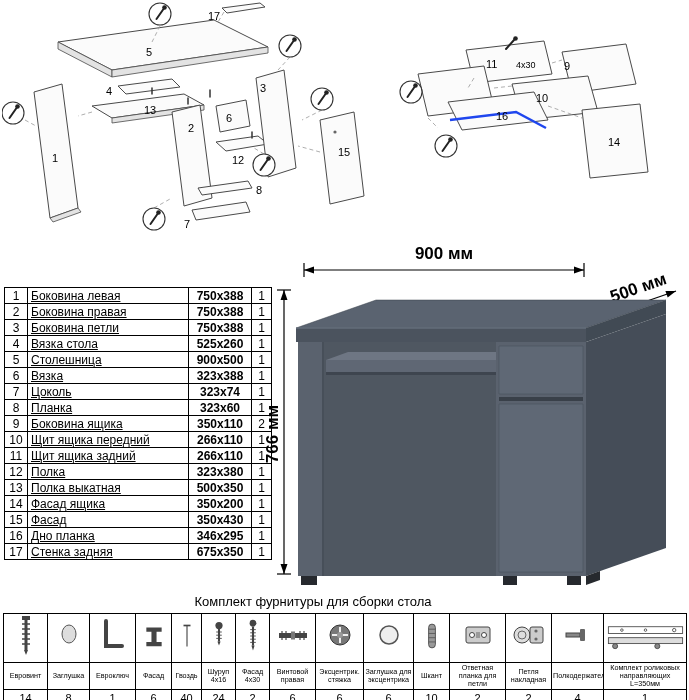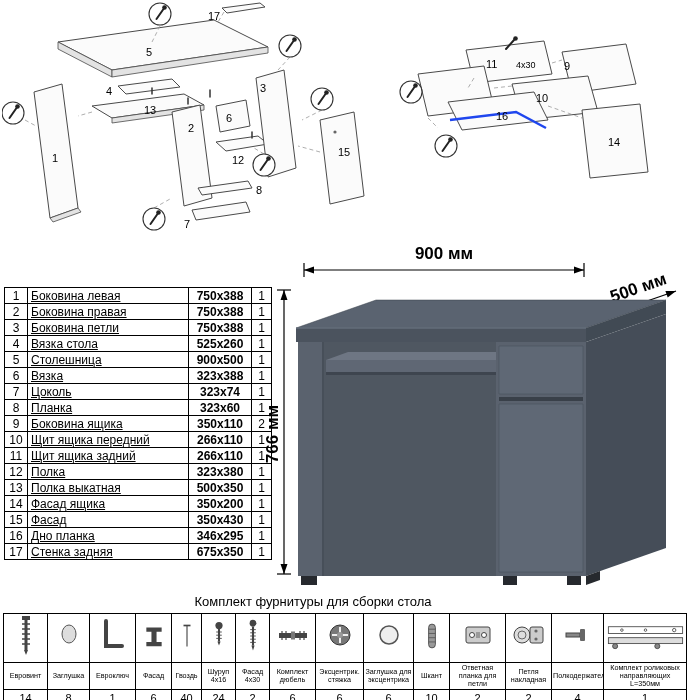--- a/index.html
+++ b/index.html
@@ -430,21 +430,21 @@
             </svg></td>
         </tr>
       <tr>
           <td class="hw-label">Евровинт</td>
           <td class="hw-label">Заглушка</td>
           <td class="hw-label">Евроключ</td>
           <td class="hw-label">Фасад</td>
           <td class="hw-label">Гвоздь</td>
           <td class="hw-label">Шуруп 4x16</td>
           <td class="hw-label">Фасад 4x30</td>
-          <td class="hw-label">Комплект дюбель</td>
+          <td class="hw-label">Винтовой правая</td>
           <td class="hw-label">Эксцентрик. стяжка</td>
           <td class="hw-label">Заглушка для эксцентрика</td>
           <td class="hw-label">Шкант</td>
           <td class="hw-label">Ответная планка для петли</td>
           <td class="hw-label">Петля накладная</td>
           <td class="hw-label">Полкодержатель</td>
           <td class="hw-label">Комплект роликовых направляющих L=350мм</td>
         </tr>
       <tr>
           <td class="hw-qty">14</td>

